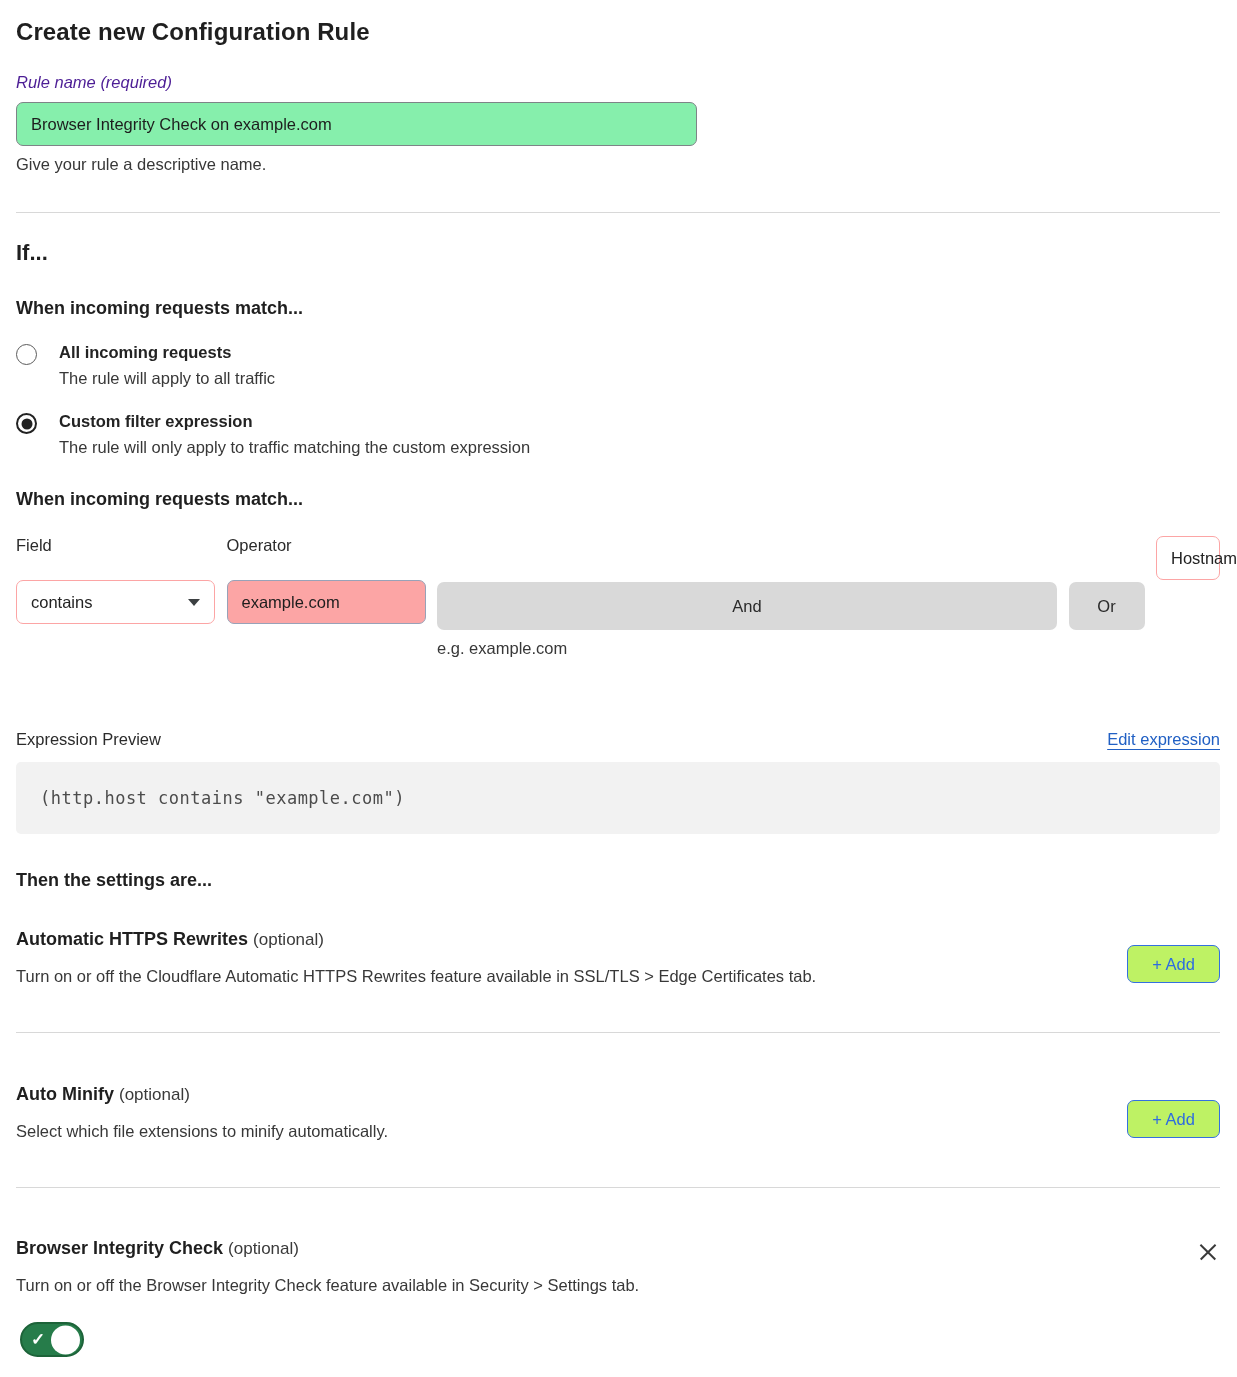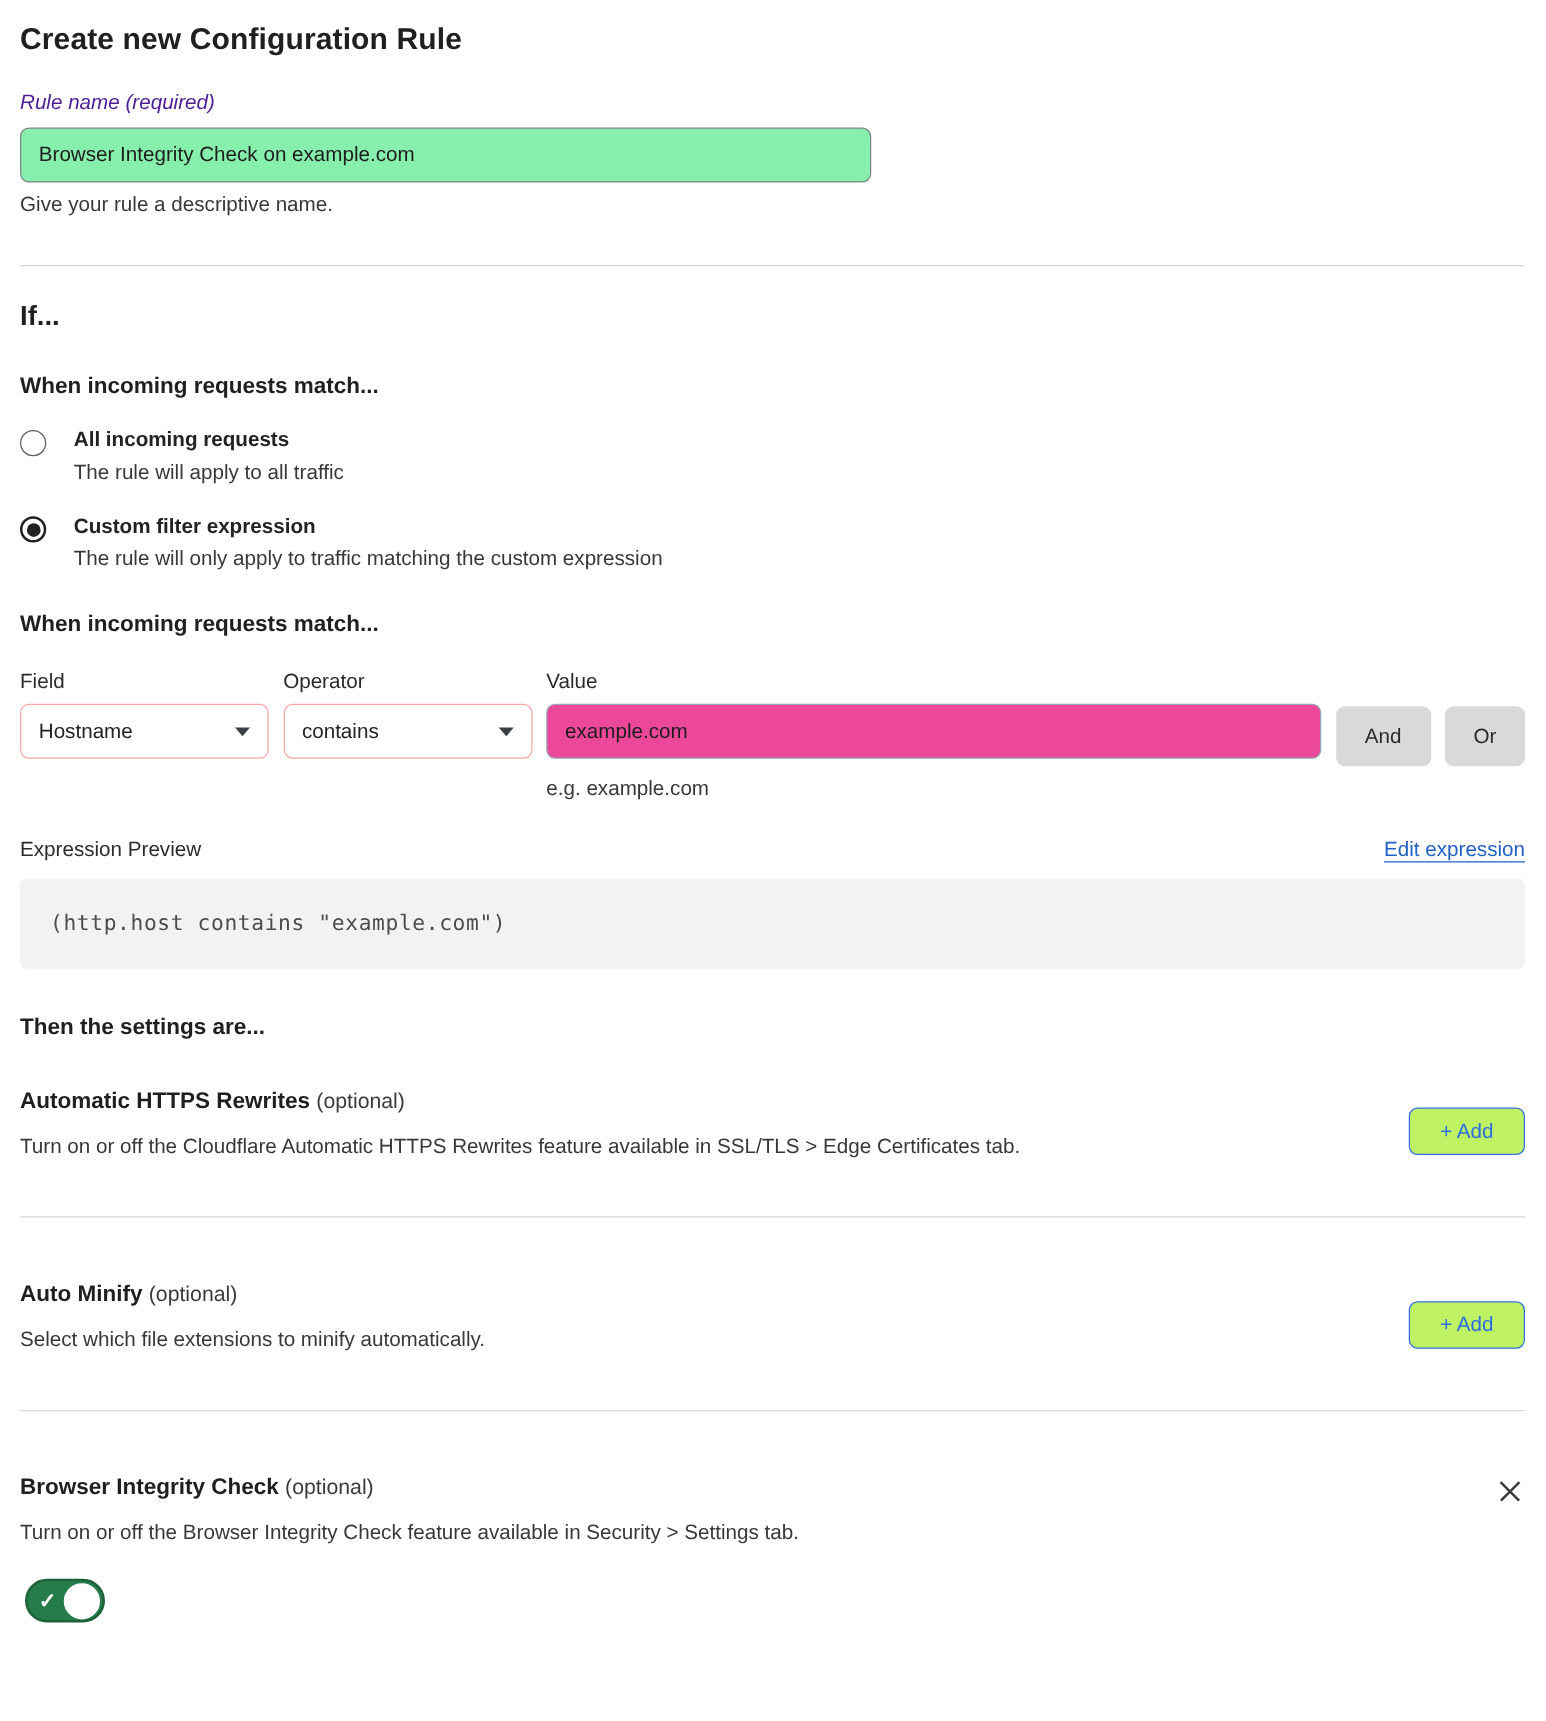--- a/index.html
+++ b/index.html
@@ -52,32 +52,32 @@
   .builder .col-label { font-size: 16.5px; color: #2b2b2b; margin-bottom: 8px; }
   .select-box {
     height: 44px; border: 1px solid #fca5a5; border-radius: 7px; background: #fff;
     display: flex; align-items: center; justify-content: space-between;
     padding: 0 14px; font-size: 16.5px; color: #232323; cursor: pointer;
   }
   .caret { width: 0; height: 0; border-left: 6px solid transparent; border-right: 6px solid transparent; border-top: 7px solid #3c4042; }
   .value-input {
     height: 44px; width: 100%;
     border: 1px solid #98a2b8; border-radius: 7px;
-    background: #ec4899; font-family: "Liberation Sans", sans-serif;
+    background: #fca5a5; font-family: "Liberation Sans", sans-serif;
     font-size: 16.5px; color: #1d1d1d; padding: 0 14px; outline: none;
   }
   .gray-btn {
     height: 48px; margin-top: 2px;
     background: #d9d9d9; border: none; border-radius: 7px;
     font-family: "Liberation Sans", sans-serif;
     font-size: 16.5px; color: #2b2b2b; cursor: pointer; width: 100%;
   }
   .value-hint { grid-column: 3; margin-top: 9px; font-size: 16.5px; color: #383838; }
 
-  .preview-row { margin-top: 30px; display: flex; justify-content: space-between; align-items: flex-end; }
+  .preview-row { margin-top: 72px; display: flex; justify-content: space-between; align-items: flex-end; }
   .preview-label { font-size: 16.5px; color: #2b2b2b; }
   .edit-link { font-size: 16.5px; color: #2160c4; text-decoration: underline; text-underline-offset: 4px; cursor: pointer; }
   .code-block {
     margin-top: 13px; height: 72px; background: #f2f2f2; border-radius: 5px;
     display: flex; align-items: center; padding: 0 24px;
     font-family: "DejaVu Sans Mono", "Liberation Mono", monospace;
     font-size: 17px; color: #4c4c4c; letter-spacing: .5px;
   }
 
   .then-heading { margin-top: 36px; font-size: 18px; font-weight: 700; color: #1f1f1f; }
@@ -155,21 +155,20 @@
       <div class="radio-label">Custom filter expression</div>
       <div class="radio-desc">The rule will only apply to traffic matching the custom expression</div>
     </div>
   </div>
 
   <div class="match-heading">When incoming requests match...</div>
 
   <div class="builder">
     <div class="col-label">Field</div>
     <div class="col-label">Operator</div>
-    <div class="col-label">Value</div>
     <div></div>
     <div></div>
 
     <div class="select-box">
       <span>Hostname</span>
       <span class="caret"></span>
     </div>
     <div class="select-box">
       <span>contains</span>
       <span class="caret"></span>

